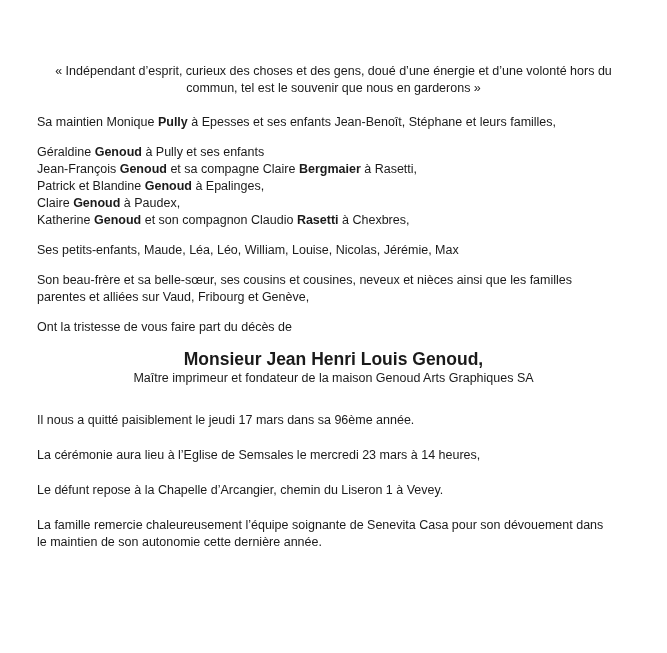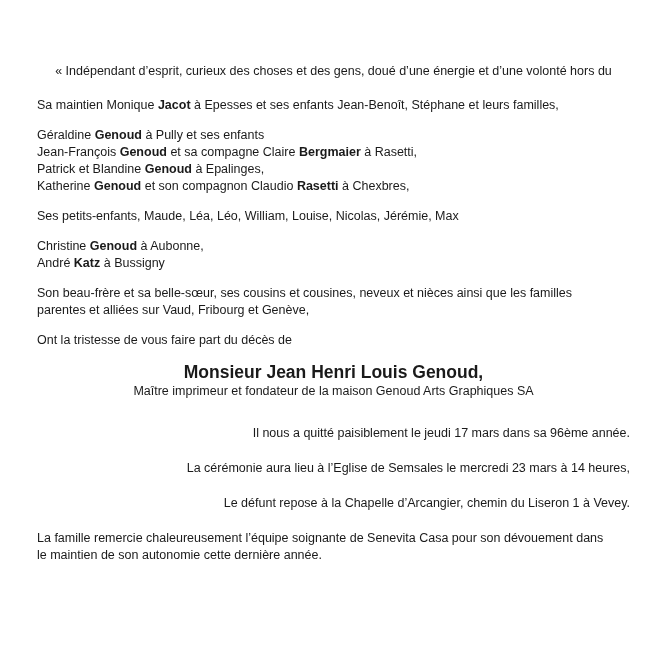--- a/index.html
+++ b/index.html
@@ -29,46 +29,44 @@
   .b-epigraph .line,
   .b-deceased-name .line,
   .b-deceased-title .line { text-align: center; }
 
   
   .b-epigraph       { margin-bottom: 17px; }
   .b-announcement   { margin-bottom: 8px; }
   .b-deceased-name  { margin-top: 12px; margin-bottom: 0; }
   .b-deceased-name .line { font-size: 17.5px; line-height: 22px; font-weight: bold; }
   .b-deceased-title { margin-bottom: 25px; }
-  .b-passing, .b-ceremony, .b-repose { margin-bottom: 18px; text-align: right; }
+  .b-passing, .b-ceremony, .b-repose { margin-bottom: 18px; }
   .b-thanks { margin-bottom: 4px; }
 </style>
 </head>
 <body>
 
 <main class="page">
   <div id="doc">
       <div class="block b-epigraph">
         <div class="line"><span>« Indépendant d’esprit, curieux des choses et des gens, doué d’une énergie et d’une volonté hors du</span></div>
+        <div class="line"><span>commun, tel est le souvenir que nous en garderons »</span></div>
       </div>
       <div class="block b-partner">
-        <div class="line"><span>Sa maintien Monique </span><span class="bold">Jacot</span><span> à Epesses et ses enfants Jean-Benoît, Stéphane et leurs familles,</span></div>
+        <div class="line"><span>Sa maintien Monique </span><span class="bold">Pully</span><span> à Epesses et ses enfants Jean-Benoît, Stéphane et leurs familles,</span></div>
       </div>
       <div class="block b-children">
         <div class="line"><span>Géraldine </span><span class="bold">Genoud</span><span> à Pully et ses enfants</span></div>
         <div class="line"><span>Jean-François </span><span class="bold">Genoud</span><span> et sa compagne Claire </span><span class="bold">Bergmaier</span><span> à Rasetti,</span></div>
         <div class="line"><span>Patrick et Blandine </span><span class="bold">Genoud</span><span> à Epalinges,</span></div>
+        <div class="line"><span>Claire </span><span class="bold">Genoud</span><span> à Paudex,</span></div>
         <div class="line"><span>Katherine </span><span class="bold">Genoud</span><span> et son compagnon Claudio </span><span class="bold">Rasetti</span><span> à Chexbres,</span></div>
       </div>
       <div class="block b-grandchildren">
         <div class="line"><span>Ses petits-enfants, Maude, Léa, Léo, William, Louise, Nicolas, Jérémie, Max</span></div>
-      </div>
-      <div class="block b-relatives">
-        <div class="line"><span>Christine </span><span class="bold">Genoud</span><span> à Aubonne,</span></div>
-        <div class="line"><span>André </span><span class="bold">Katz</span><span> à Bussigny</span></div>
       </div>
       <div class="block b-extended-family">
         <div class="line"><span>Son beau-frère et sa belle-sœur, ses cousins et cousines, neveux et nièces ainsi que les familles</span></div>
         <div class="line"><span>parentes et alliées sur Vaud, Fribourg et Genève,</span></div>
       </div>
       <div class="block b-announcement">
         <div class="line"><span>Ont la tristesse de vous faire part du décès de</span></div>
       </div>
       <div class="block b-deceased-name">
         <div class="line"><span>Monsieur Jean Henri Louis Genoud,</span></div>

